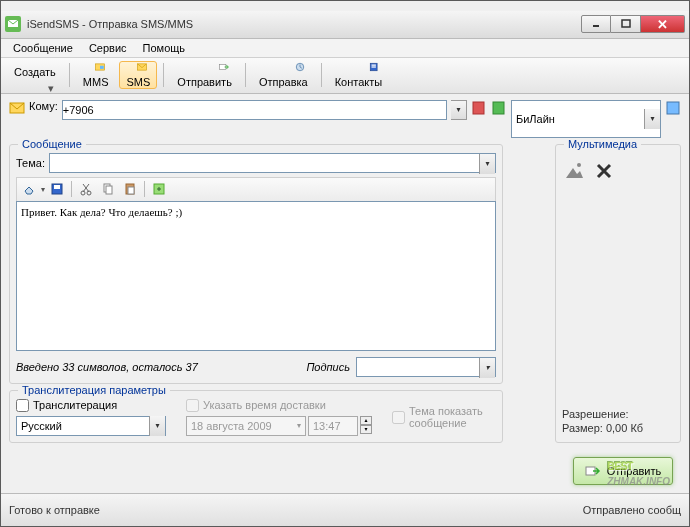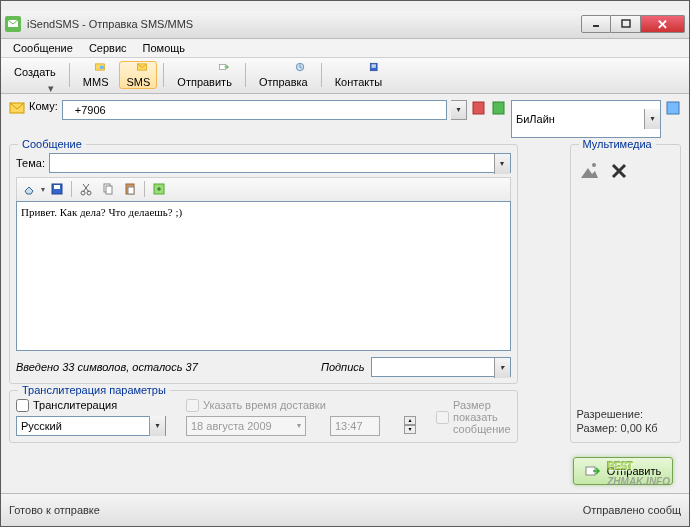--- a/index.html
+++ b/index.html
@@ -22,21 +22,21 @@
 .toolbar { height: 36px; background: linear-gradient(to bottom,#fafafa,#e5e5e5); border-bottom: 1px solid #bbb; display: flex; align-items: center; padding: 0 6px; gap: 4px; }
 .tb-btn { height: 28px; display: flex; align-items: flex-end; gap: 4px; padding: 0 6px; border: 1px solid transparent; border-radius: 3px; cursor: pointer; flex-direction: column; }
 .tb-btn.active { border-color: #f5b84d; background: linear-gradient(to bottom,#fff3d6,#ffe1a0); }
 .tb-sep { width: 1px; height: 24px; background: #bbb; margin: 0 2px; }
 .tb-drop { width: 10px; text-align: center; color: #555; }
 .icon16 { width: 16px; height: 16px; display: inline-block; }
 
 .client { flex: 1; background: #f0f0f0; padding: 6px 8px 0 8px; display: flex; flex-direction: column; }
 
 .row-to { display: flex; align-items: flex-start; gap: 4px; margin-bottom: 6px; }
-.row-to input.combo { flex: 1; height: 20px; border: 1px solid #7a97b1; padding: 0 12px; }
+.row-to input.combo { flex: 1; height: 20px; border: 1px solid #7a97b1; padding: 0 0; }
 .cbtn { width: 16px; height: 20px; background: linear-gradient(to bottom,#f5f5f5,#ddd); border: 1px solid #999; border-left: none; display: flex; align-items: center; justify-content: center; cursor: pointer; font-size: 8px; color: #333; }
 .carrier-combo { width: 150px; height: 38px; border: 1px solid #7a97b1; display: flex; align-items: center; background: #fff; }
 .carrier-combo span { flex: 1; padding: 0 4px; }
 .mini-icon { width: 16px; height: 16px; cursor: pointer; }
 
 .panels { flex: 1; display: flex; gap: 8px; }
 .panel-left { flex: 1; display: flex; flex-direction: column; }
 .panel-right { width: 126px; display: flex; flex-direction: column; margin-left: 44px; }
 
 .groupbox { border: 1px solid #d0d0d0; border-radius: 3px; padding: 8px 6px 6px 6px; position: relative; margin-bottom: 6px; }
@@ -265,38 +265,38 @@
               <div class="lang-combo">
                 <span style="flex:1;padding:0 4px">Русский</span>
                 <div class="cbtn" style="border:none;border-left:1px solid #999">▾</div>
               </div>
             </div>
             <div class="extra-col">
               <label class="chk disabled">
                   <input type="checkbox" disabled="" style="">
                   <span>Указать время доставки</span>
                 </label>
-              <div style="display:flex;gap:24px">
+              <div style="display:flex;gap:2px">
                 <div class="date-field">
                     <span>18 августа 2009</span>
                     <span style="margin-left:auto;font-size:8px">▾</span>
                   </div>
                 <div class="date-field" style="width:50px">
                     <span>13:47</span>
                   </div>
                 <div class="spin">
                     <div>▴</div>
                     <div>▾</div>
                   </div>
               </div>
             </div>
             <div class="extra-col">
               <label class="chk disabled">
                   <input type="checkbox" disabled="" style="">
-                  <span>Размер показать сообщение</span>
+                  <span>Тема показать сообщение</span>
                 </label>
             </div>
           </div>
         </div>
       </div>
 
       <div class="panel-right">
         <div class="groupbox" style="flex:1;display:flex;flex-direction:column">
           <div class="legend">Мультимедиа</div>
           <div class="mm-icons">

